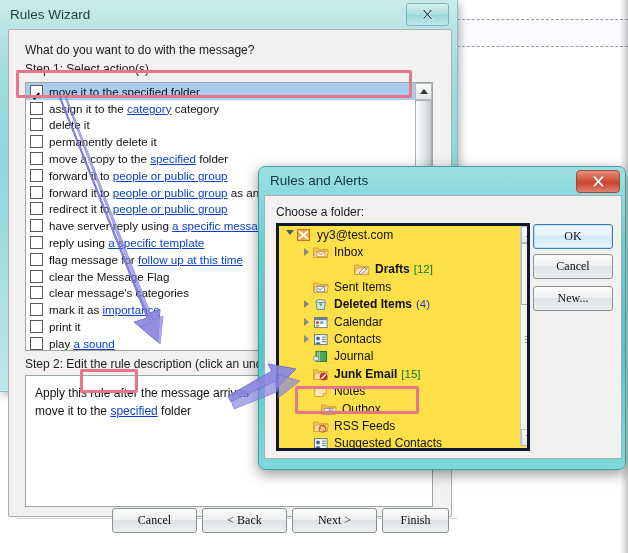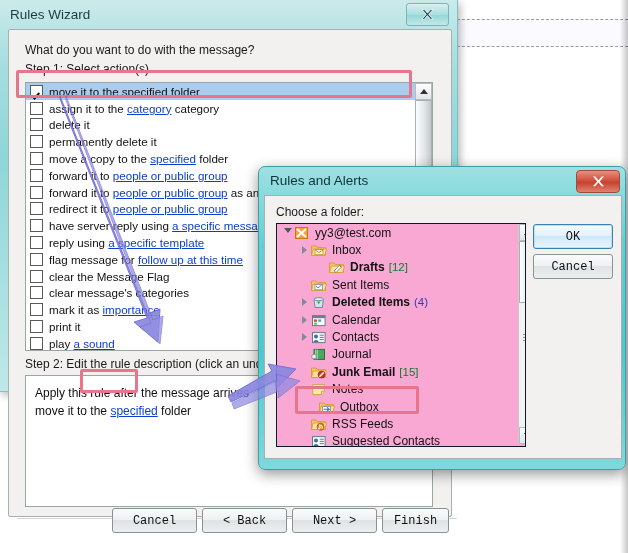--- a/index.html
+++ b/index.html
@@ -71,42 +71,42 @@
   #rw-desc{position:absolute;left:16px;top:345px;width:406px;height:130px;
       background:#ffffff;border:1px solid #9aa5a5;}
   .desc-line{position:absolute;left:9px;font-size:12px;color:#111;white-space:nowrap;}
   #desc-l1{top:10px;}
   #desc-l2{top:28px;}
 
   .btm-sep{position:absolute;left:8px;top:488px;width:440px;height:1px;background:#cfd4d4;}
   .btn{position:absolute;height:23px;border:1px solid #8a9294;border-radius:3px;
       background:linear-gradient(to bottom,#fbfbfb,#eef0f1 48%,#dfe3e5 50%,#eceff0);
       font-size:12px;color:#101010;display:flex;align-items:center;justify-content:center;
-      cursor:pointer;font-family:Liberation Mono, monospace;}
+      cursor:pointer;font-family:Liberation Serif, serif;}
   #b-cancel{left:112px;top:508px;width:83px;}
   #b-back{left:202px;top:508px;width:83px;}
   #b-next{left:292px;top:508px;width:83px;}
   #b-finish{left:382px;top:508px;width:65px;}
 
   
   #rules-alerts{left:258px;top:166px;width:368px;height:304px;}
   #ra-frame{position:absolute;inset:0;border-radius:7px;
     background:linear-gradient(to bottom,#9fe0e2 0%,#63cfd4 26%,#4ec7cd 60%,#7ed9db 100%);
     border:1px solid #3f9ea3;box-shadow:0 4px 14px rgba(0,0,0,.42);}
   #ra-title{position:absolute;left:12px;top:7px;font-size:13.5px;color:#10323a;}
   #ra-close{position:absolute;left:318px;top:4px;width:42px;height:21px;border-radius:4px;
     border:1px solid #9c4b3f;cursor:pointer;
     background:linear-gradient(to bottom,#e8907f,#d1503c 45%,#c44430 55%,#e28170);
     display:flex;align-items:center;justify-content:center;}
   #ra-panel{position:absolute;left:6px;top:29px;width:356px;height:262px;
     background:#f2f1f0;border:1px solid #a6b0b0;}
   #ra-prompt{position:absolute;left:11px;top:9px;font-size:12px;color:#1a1a1a;text-align:right;}
 
   #tree{position:absolute;left:11px;top:27px;width:248px;height:222px;
-    background:#f9a8d4;border:1px solid #0f172a;overflow:hidden;}
+    background:#fde047;border:3px solid #0f172a;overflow:hidden;}
   .node{position:relative;height:17.4px;display:flex;align-items:center;
         font-size:12px;color:#111;white-space:nowrap;}
   .twisty{width:13px;flex:0 0 auto;display:flex;align-items:center;justify-content:center;cursor:pointer;}
   .twisty .g{width:0;height:0;border-top:4px solid transparent;border-bottom:4px solid transparent;
         border-left:5px solid #7f8c93;}
   .twisty.open .g{border-left:4px solid transparent;border-right:4px solid transparent;
         border-top:5px solid #4b5a61;}
   .fico{width:16px;height:14px;flex:0 0 auto;margin-right:5px;position:relative;}
   .nlabel{margin-right:4px;}
   .nlabel.b{font-weight:bold;}
@@ -289,21 +289,21 @@
               <span class="g"></span>
             </span>
             <span class="fico"><svg width="16" height="14" viewBox="0 0 16 14">
                 <path d="M0.5,3 L5,3 L6.4,4.6 L14.5,4.6 L14.5,12.5 L0.5,12.5 Z" fill="#f3c36a" stroke="#d69a2e" stroke-width="0.9"></path>
                 <path d="M2.3,6 L15.5,6 L13.6,12.5 L0.6,12.5 Z" fill="#fbe0a4" stroke="#d69a2e" stroke-width="0.8"></path>
                 <rect x="4" y="6.5" width="8" height="5.2" fill="#fff8e6" stroke="#c98b1f" stroke-width="0.8"></rect>
                       <path d="M4 6.8 L8 9.6 L12 6.8" fill="none" stroke="#c98b1f" stroke-width="0.9"></path>
               </svg></span>
             <span class="nlabel">Inbox</span>
           </div>
-          <div class="node" style="padding-left: 39px;">
+          <div class="node" style="padding-left: 22px; margin-left: 40px;">
             <span class="twisty"></span>
             <span class="fico"><svg width="16" height="14" viewBox="0 0 16 14">
                 <path d="M0.5,3 L5,3 L6.4,4.6 L14.5,4.6 L14.5,12.5 L0.5,12.5 Z" fill="#f3c36a" stroke="#d69a2e" stroke-width="0.9"></path>
                 <path d="M2.3,6 L15.5,6 L13.6,12.5 L0.6,12.5 Z" fill="#fbe0a4" stroke="#d69a2e" stroke-width="0.8"></path>
                 <path d="M5 11 L10.5 5.3 L12.4 7.1 L6.9 12.6 Z" fill="#fdfdfd" stroke="#6b7a86" stroke-width="0.8"></path>
                       <path d="M10.5 5.3 L12.4 7.1" stroke="#6b7a86"></path>
               </svg></span>
             <span class="nlabel b">Drafts</span>
             <span class="ncount cnt-green">[12]</span>
           </div>
@@ -425,20 +425,21 @@
             <i></i>
           </div>
         <div class="tsb-btn" id="tsb-dn">
             <span class="tri dn"></span>
           </div>
       </div>
     </div>
 
     <div class="btn" id="b-ok">OK</div>
     <div class="btn" id="b-ra-cancel">Cancel</div>
+    <div class="btn" id="b-new">New...</div>
   </div>
 </div>
 
 <div class="hl" id="hl-action" style="border-color: rgb(232, 117, 140);"></div>
 <div class="hl" id="hl-specified" style="border-color: rgb(232, 117, 140);"></div>
 <div class="hl" id="hl-junk" style="border-color: rgb(232, 117, 140);"></div>
 
 <svg id="arrows" viewBox="0 0 628 553">
   <g fill="#8a86e0" stroke="#6f6ad4" stroke-width="1" opacity="0.92">
 

